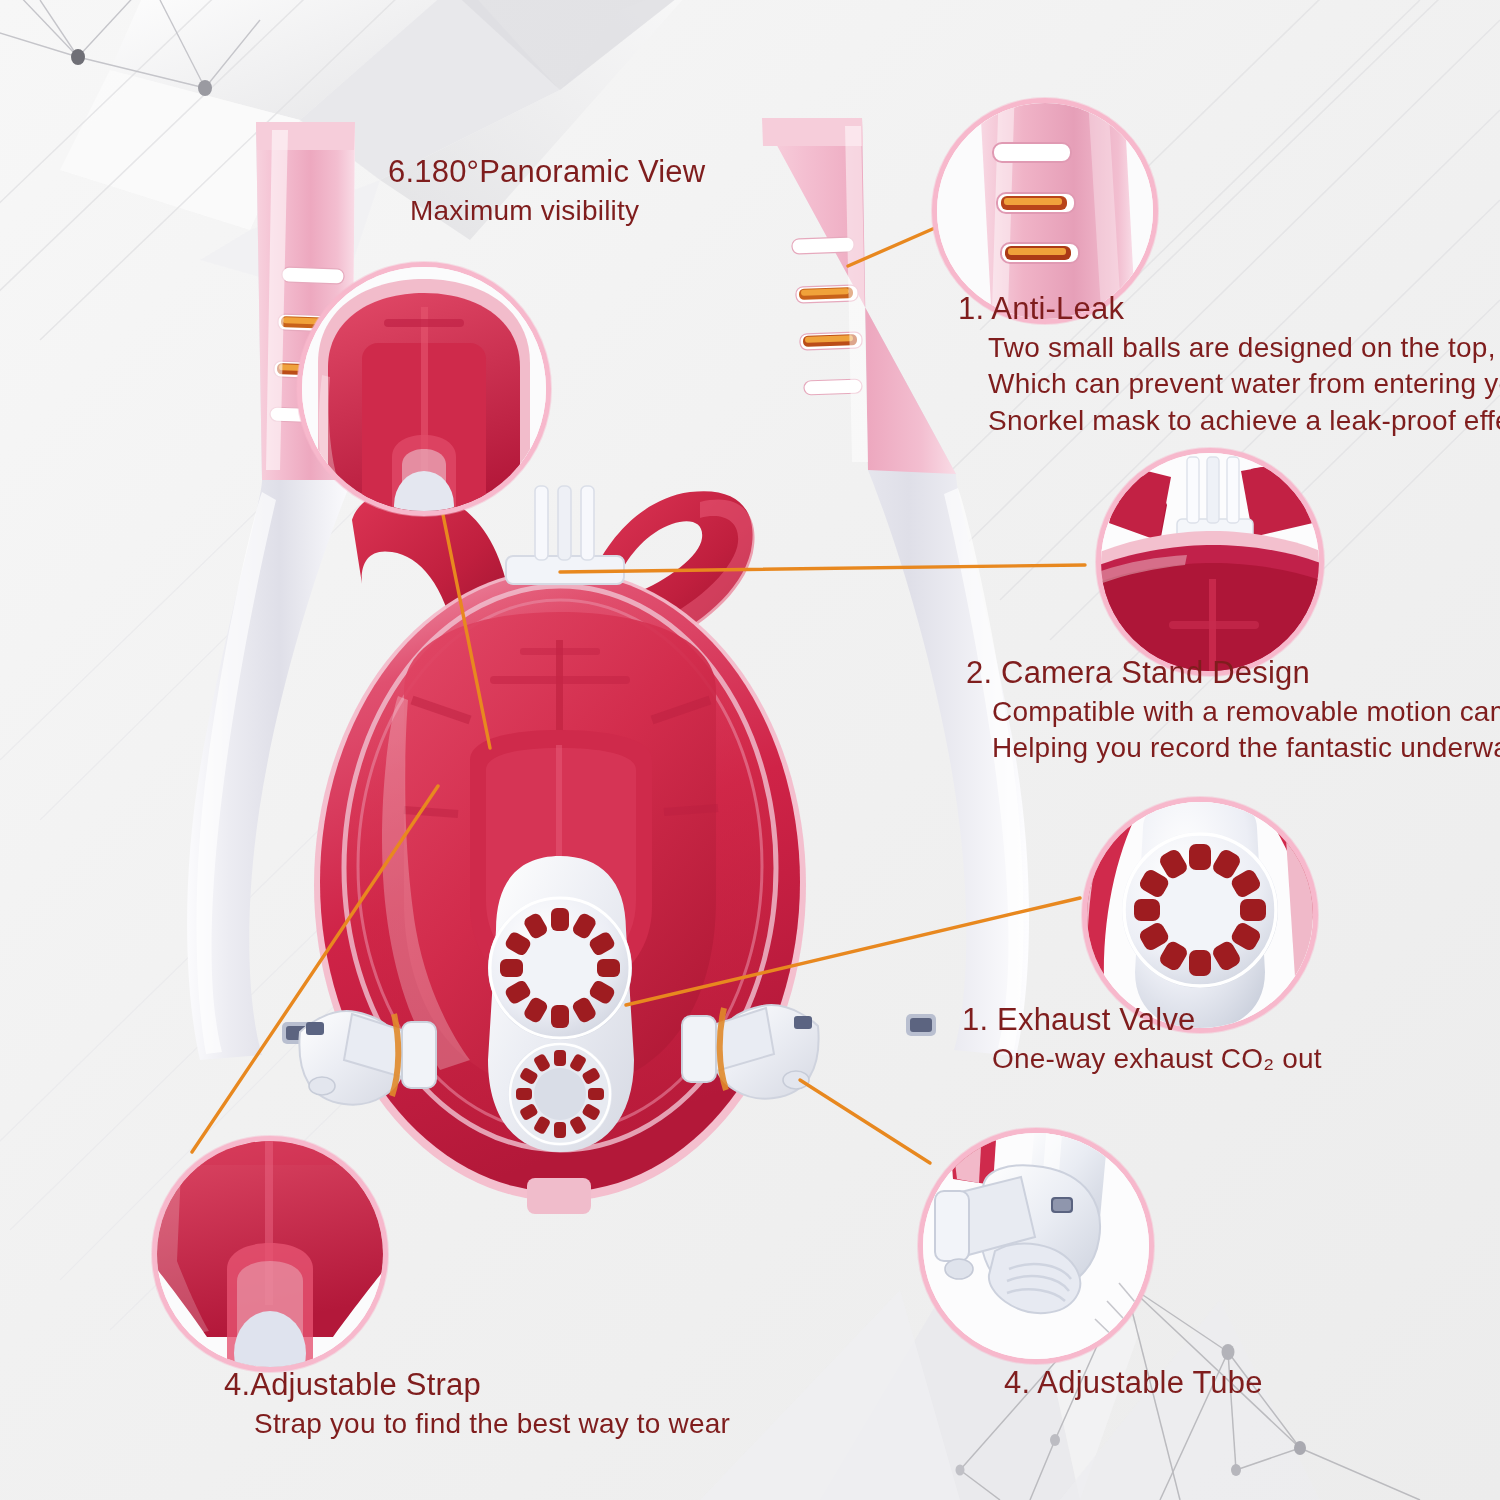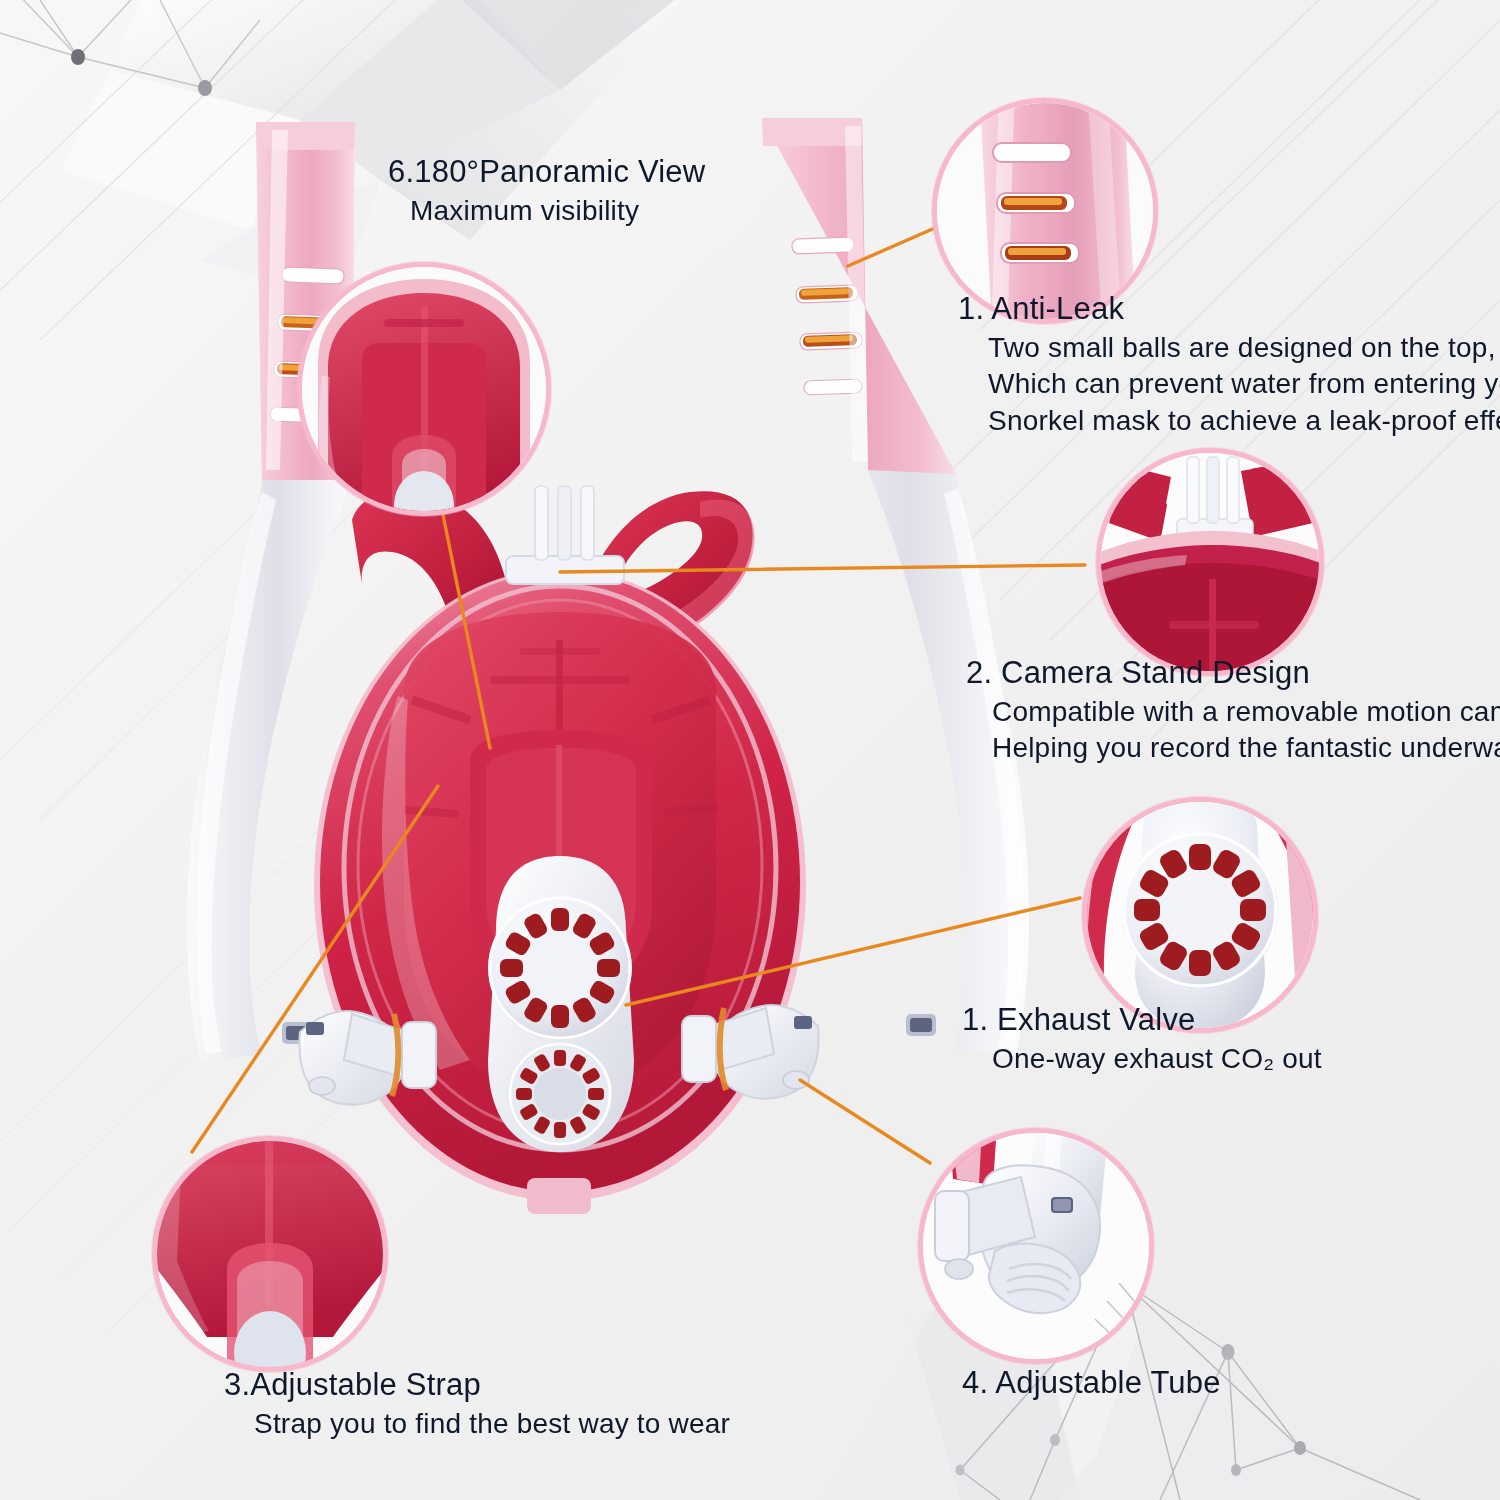--- a/index.html
+++ b/index.html
@@ -12,21 +12,21 @@
   #stage{
     position:relative;width:1500px;height:1500px;
     background:#f3f3f3;
     overflow:hidden;
   }
 
   
   .bg-layer{position:absolute;left:0;top:0;width:1500px;height:1500px;pointer-events:none;}
 
   
-  .txt{position:absolute;color:#0f172a;letter-spacing:.2px;}
+  .txt{position:absolute;color:#7f1d1d;letter-spacing:.2px;}
   .txt .ttl{font-size:31px;font-weight:400;white-space:nowrap;line-height:1.32;}
   .txt .ln{font-size:28px;font-weight:400;white-space:nowrap;line-height:1.30;}
   .indent{padding-left:30px;}
   .indent2{padding-left:26px;}
 
   
   .circle{
     position:absolute;border-radius:50%;
     border:5px solid #f7b8cc;
     background:#fdfdfd;
@@ -581,22 +581,22 @@
     <div class="ttl">2. Camera Stand Design</div>
     <div class="ln indent2">Compatible with a removable motion camera,</div>
     <div class="ln indent2">Helping you record the fantastic underwater world.</div>
   </div>
 
   <div class="txt" style="left:962px;top:1000px;">
     <div class="ttl">1. Exhaust Valve</div>
     <div class="ln indent">One-way exhaust CO₂ out</div>
   </div>
 
-  <div class="txt" style="left:962px;top:1363px;text-align:right;">
+  <div class="txt" style="left:1004px;top:1363px;text-align:right;">
     <div class="ttl">4. Adjustable Tube</div>
   </div>
 
   <div class="txt" style="left:224px;top:1365px;">
-    <div class="ttl">3.Adjustable Strap</div>
+    <div class="ttl">4.Adjustable Strap</div>
     <div class="ln indent">Strap you to find the best way to wear</div>
   </div>
 
 </div>
 
 </body></html>

